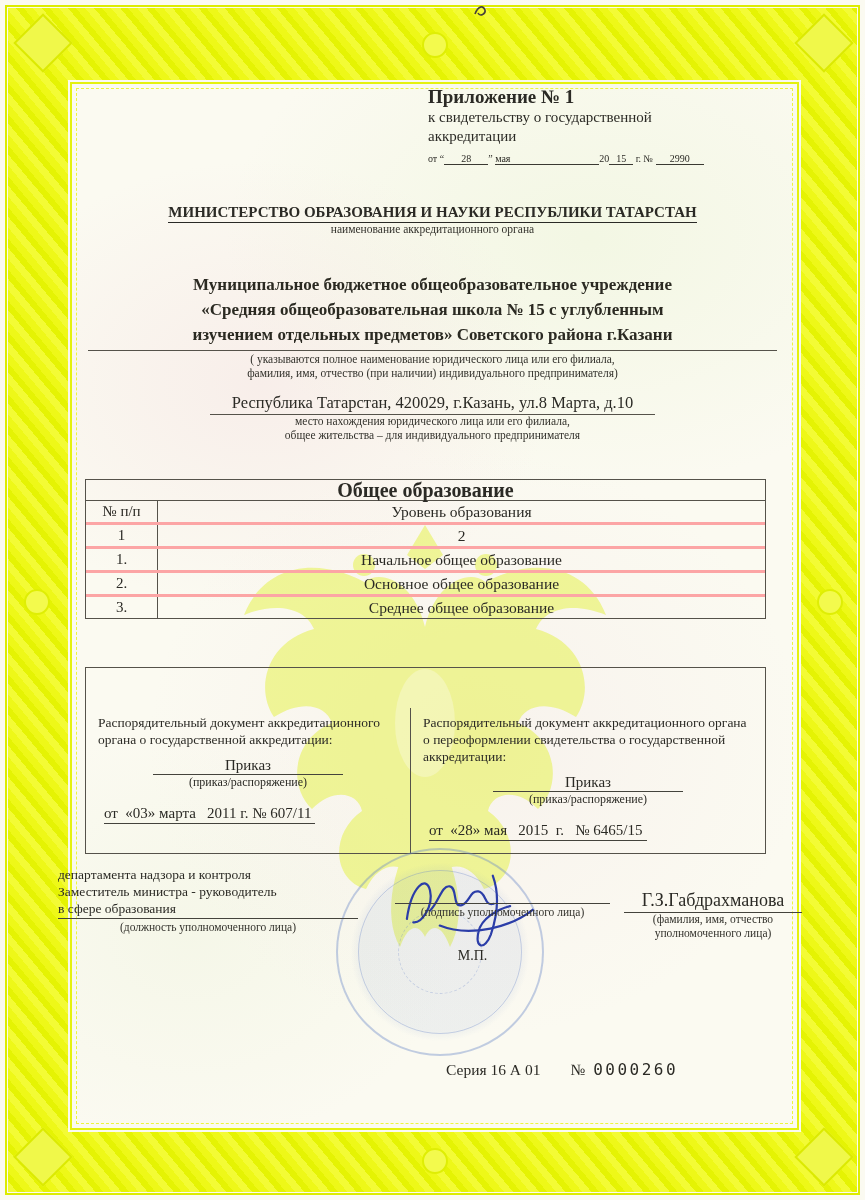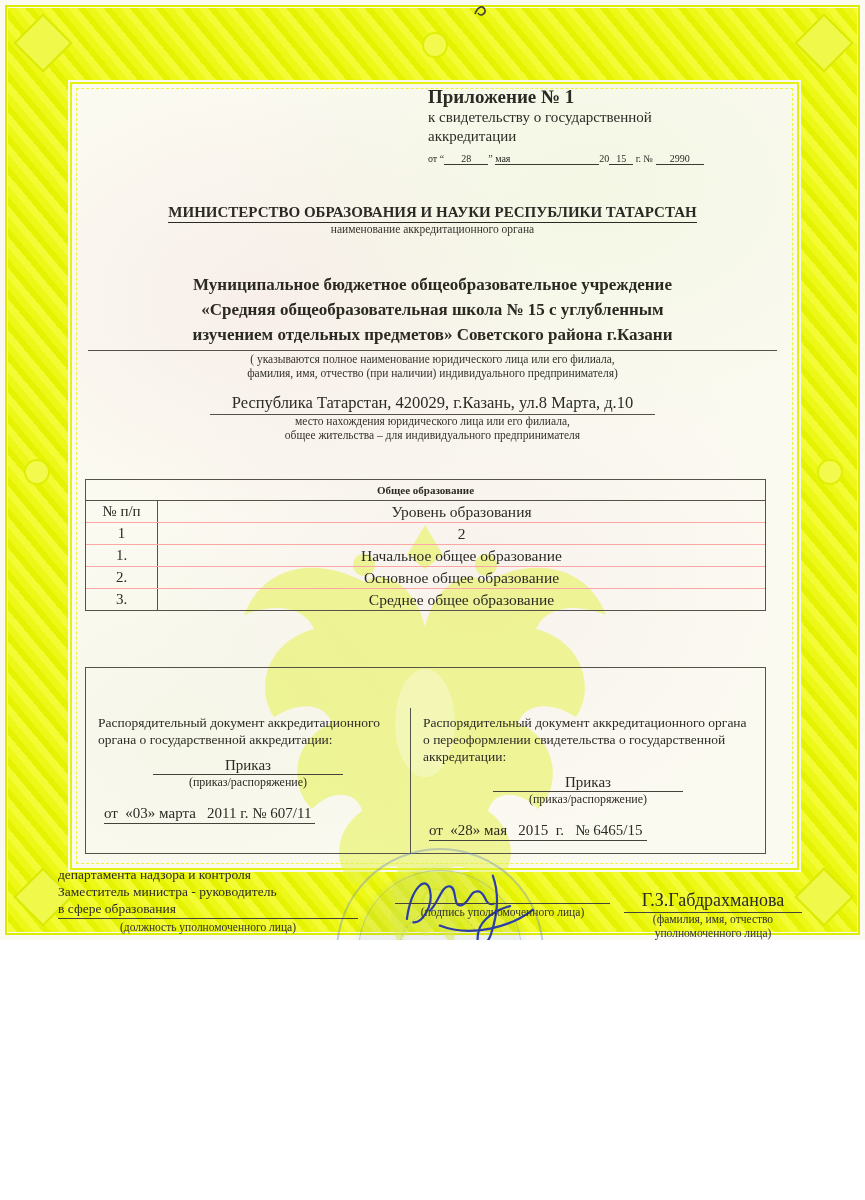--- a/index.html
+++ b/index.html
@@ -1,17 +1,17 @@
 <!DOCTYPE html>
 <html><head>
 <meta charset="utf-8">
 <style>
   html,body { margin:0; padding:0; background:#ffffff; }
   .page {
-    position:relative; width:865px; height:940px; overflow:hidden;
+    position:relative; width:865px; height:1200px; overflow:hidden;
     background:#fbfaf1;
     font-family:"Liberation Serif", serif;
     color:#2b2a25;
   }
   
   .page::before {
     content:""; position:absolute; inset:0; pointer-events:none;
     background:
       radial-gradient(ellipse 420px 320px at 30% 32%, rgba(235,190,205,0.20), transparent 70%),
       radial-gradient(ellipse 520px 360px at 68% 20%, rgba(214,236,180,0.22), transparent 70%),
@@ -85,22 +85,22 @@
   .ministry-name { font-size:15px; font-weight:bold; display:inline-block; border-bottom:1.5px solid #2a2a26; padding-bottom:1px; }
 
   .org-block { left:56px; right:56px; top:272px; }
   .org-line { font-size:17px; line-height:25px; font-weight:600; color:#2b2a22; }
   .org-rule { border-top:1px solid #55524a; margin:3px 32px 2px 32px; height:0; }
 
   .address-block { left:56px; right:56px; top:393px; }
   .address-text { font-size:16.5px; display:inline-block; border-bottom:1px solid #55524a; padding:0 22px 1px 22px; }
 
   .edu-table { left:85px; top:479px; width:679px; border:1.5px solid #55524a; background:rgba(255,255,252,0.0); font-size:15px; }
-  .edu-title { text-align:center; font-weight:bold; font-size:11px; line-height:20px; border-bottom:1px solid #55524a; }
-  .edu-row { display:grid; grid-template-columns:72px 1fr; border-bottom:1px solid #fca5a5; line-height:21px; }
+  .edu-title { text-align:center; font-weight:bold; font-size:20px; line-height:20px; border-bottom:1px solid #55524a; }
+  .edu-row { display:grid; grid-template-columns:72px 1fr; border-bottom:3px solid #fca5a5; line-height:21px; }
   .edu-row:last-child { border-bottom:none; }
   .edu-num { border-right:1px solid #55524a; text-align:center; }
   .edu-level { text-align:center; font-size:15.5px; }
 
   .orders { left:85px; top:667px; width:679px; display:flex; border:1.5px solid #55524a; min-height:136px; }
   .order-box { padding:6px 12px 12px 12px; box-sizing:border-box;margin-top:40px; }
   .order-left { width:325px; border-right:1.5px solid #55524a; }
   .order-right { flex:1; }
   .order-heading { font-size:13.5px; line-height:17px; }
   .order-doc { display:block; width:190px; margin:9px auto 0 auto; text-align:center; font-size:15px; border-bottom:1px solid #44433c; }

